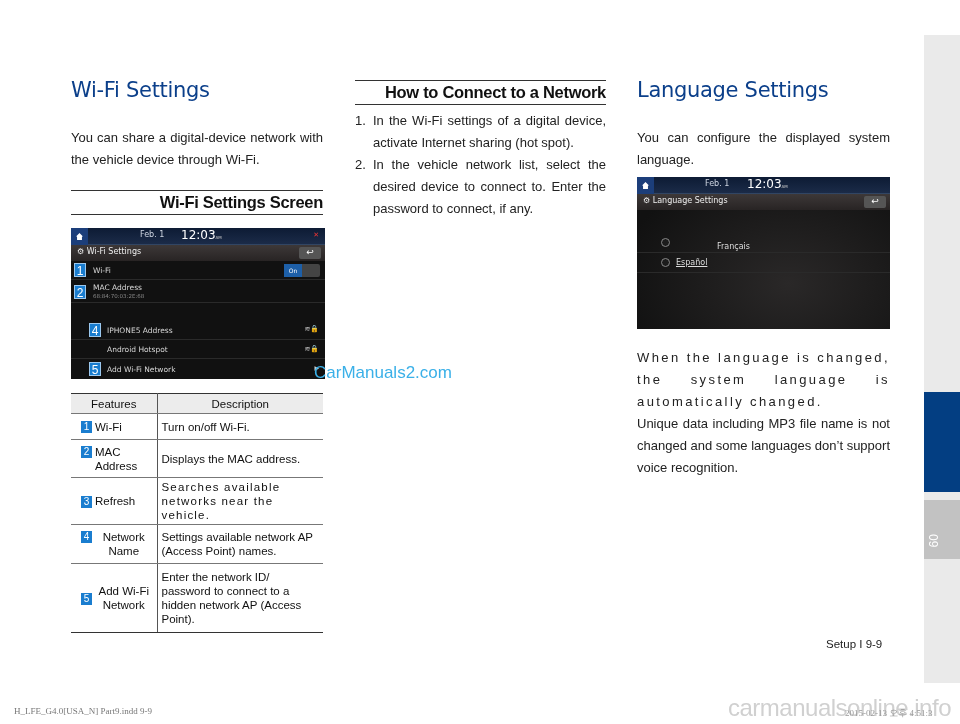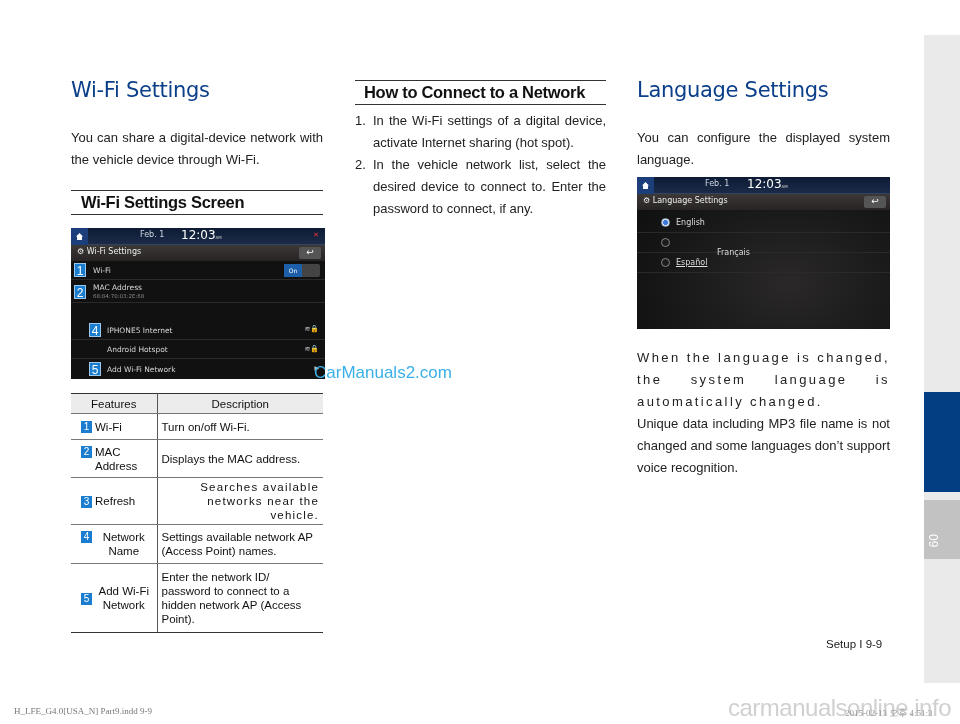--- a/index.html
+++ b/index.html
@@ -3,21 +3,21 @@
 <meta charset="utf-8">
 <style>
   * { box-sizing: border-box; margin: 0; padding: 0; }
   html, body { width: 960px; height: 724px; background: #ffffff; overflow: hidden; }
   body { position: relative; font-family: "Liberation Sans", sans-serif; color: #222; }
 
   .h1 { position: absolute; font-family: "DejaVu Sans", sans-serif; font-size: 21px; color: #0b3f8a; letter-spacing: -0.3px; font-weight: normal; }
   .para { position: absolute; font-size: 13px; line-height: 22px; text-align: justify; color: #222; }
   .para.wide { letter-spacing: 2.4px; }
 
-  .h2 { position: absolute; border-top: 1.5px solid #333; border-bottom: 1.5px solid #333; font-weight: bold; font-size: 16.5px; letter-spacing: -0.3px; color: #111; padding: 2px 0 2px 10px; }
+  .h2 { position: absolute; border-top: 1.5px solid #333; border-bottom: 1.5px solid #333; font-weight: bold; font-size: 16.5px; letter-spacing: -0.3px; color: #111; padding: 2px 0 2px 10px; text-align: right; }
 
   
   .screen { position: absolute; background: #111; overflow: hidden; font-family: "DejaVu Sans", sans-serif; color: #ddd; }
   .s-top { position: absolute; left: 0; top: 0; right: 0; height: 17px; background: linear-gradient(#0d1b34, #1b2b48); border-bottom: 1px solid #314563; padding-left: 26px; }
   .s-home { position: absolute; left: 0; top: 0; width: 17px; height: 17px; background: #1c3e7a; }
   .s-home::after { content: ""; position: absolute; left: 5px; top: 5px; width: 7px; height: 7px; background: #fff; clip-path: polygon(50% 0, 100% 50%, 85% 50%, 85% 100%, 15% 100%, 15% 50%, 0 50%); }
   .s-date { position: absolute; top: 2px; font-size: 8px; color: #cfd6e2; }
   .s-time { position: absolute; top: 0; font-size: 12px; color: #fff; }
   .s-ampm { font-size: 4px; color: #ccc; }
   .s-title-bar { position: absolute; left: 0; right: 0; top: 17px; height: 16px; background: linear-gradient(#3d3838, #282424); }
@@ -89,21 +89,21 @@
         <div class="on">On</div>
       </div>
   </div>
   <div class="s-row" style="top:52px; height:23px;">
     <div class="tag" style="left:3px; top:5px;">2</div>
     <span class="lbl" style="top:3px;">MAC Address</span>
     <span class="s-sub" style="top:13px;">68:84:70:03:2E:68</span>
   </div>
   <div class="s-row indent" style="top:92px; height:20px;">
     <div class="tag" style="left:18px; top:3px;">4</div>
-    <span class="lbl" style="top:6px;">IPHONE5 Internet</span>
+    <span class="lbl" style="top:6px;">IPHONE5 Address</span>
     <span class="s-wifi" style="top:5px;">≋🔒</span>
   </div>
   <div class="s-row indent" style="top:112px; height:19px;">
     <span class="lbl" style="top:5px;">Android Hotspot</span>
     <span class="s-wifi" style="top:5px;">≋🔒</span>
   </div>
   <div class="s-row indent" style="top:131px; height:20px; border-bottom:none;">
     <div class="tag" style="left:18px; top:3px;">5</div>
     <span class="lbl" style="top:6px;">Add Wi-Fi Network</span>
     <span class="s-arrow" style="top:5px;">▶</span>
@@ -138,21 +138,21 @@
         </td>
       <td class="desc">Displays the MAC address.</td>
     </tr>
     <tr style="height:38px;">
       <td class="feat">
           <div class="feat-wrap centered">
             <span class="ntag">3</span>
             <span class="txt">Refresh</span>
           </div>
         </td>
-      <td class="desc" style="letter-spacing:1.2px;text-align:right;">Searches available networks near the vehicle.</td>
+      <td class="desc" style="letter-spacing:1.2px;">Searches available networks near the vehicle.</td>
     </tr>
     <tr style="height:39px;">
       <td class="feat">
           <div class="feat-wrap">
             <span class="ntag">4</span>
             <span class="txt" style="text-align:center;">Network Name</span>
           </div>
         </td>
       <td class="desc">Settings available network AP (Access Point) names.</td>
     </tr>
@@ -186,27 +186,23 @@
 <div class="screen" style="left:637px; top:177px; width:253px; height:152px; background: radial-gradient(ellipse at 60% 70%, #2a2828, #111 80%);">
   <div class="s-top">
     <div class="s-home"></div>
     <span class="s-date" style="left:68px;">Feb.   1</span>
     <span class="s-time" style="left:110px;"><span>12:03</span><span class="s-ampm">AM</span></span>
   </div>
   <div class="s-title-bar">
     <span class="s-title"><span>⚙</span> <span>Language Settings</span></span>
     <div class="s-back">↩</div>
   </div>
-  <div class="s-row" style="top:36px; height:20px;">
-    <div class="radio sel" style="top:5px;"></div>
-    <span class="lang-label" style="top:5px;">English</span>
-  </div>
   <div class="s-row" style="top:56px; height:20px;">
     <div class="radio" style="top:5px;"></div>
-    <span class="lang-label" style="top:15px;padding-left:41px;">Français</span>
+    <span class="lang-label" style="top:9px;padding-left:41px;">Français</span>
   </div>
   <div class="s-row" style="top:76px; height:20px;">
     <div class="radio" style="top:5px;"></div>
     <span class="lang-label" style="top:5px;text-decoration:underline;">Español</span>
   </div>
 </div>
 
 <div class="para wide" style="left:637px; top:347px; width:253px;">When the language is changed, the system language is automatically changed.</div>
 <div class="para" style="left:637px; top:413px; width:253px;">Unique data including MP3 file name is not changed and some languages don’t support voice recognition.</div>
 

